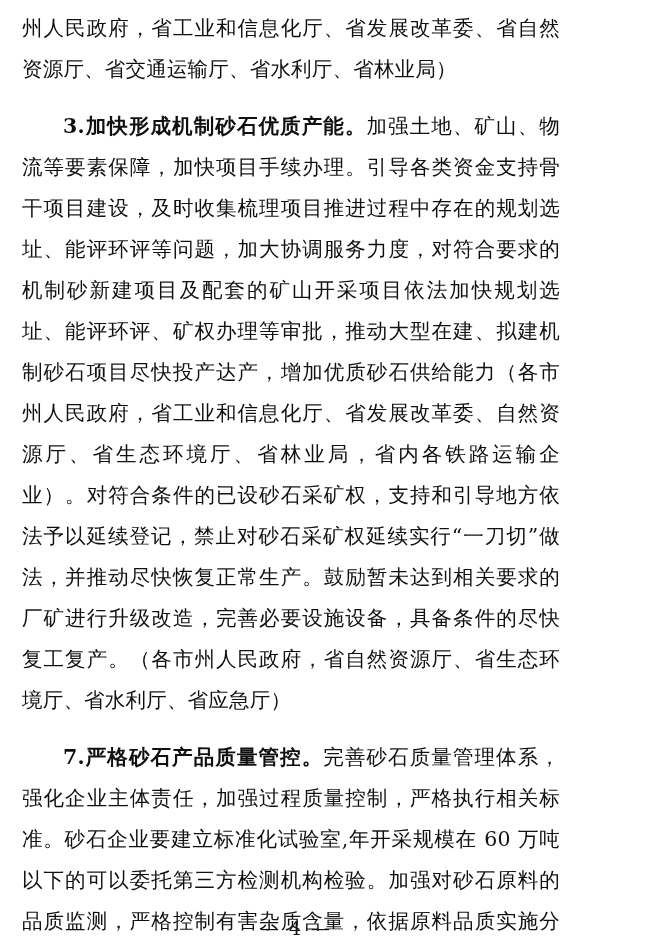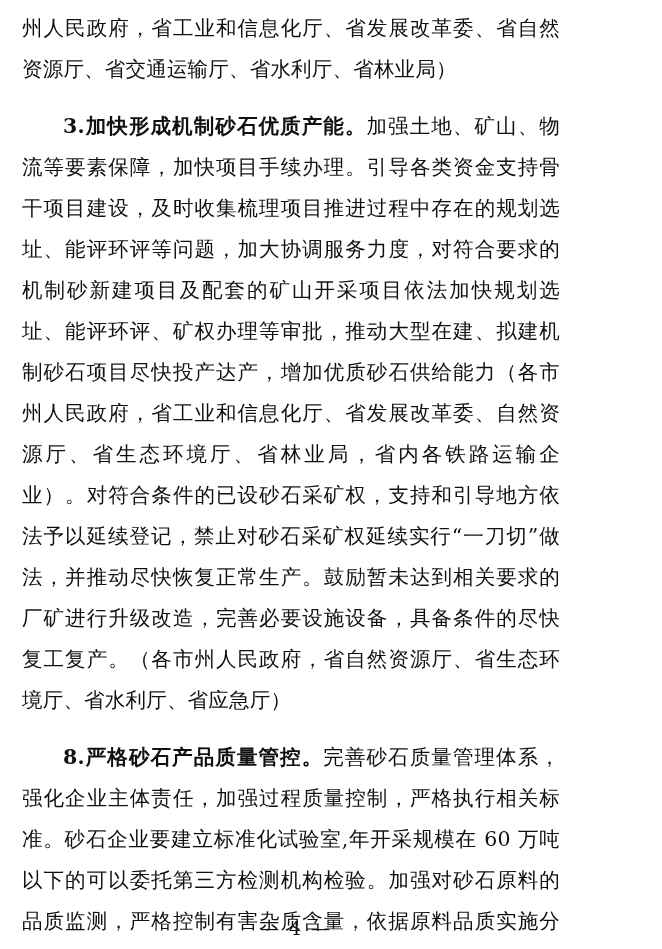--- a/index.html
+++ b/index.html
@@ -70,21 +70,21 @@
 
     <p class="para">
       <span>州人民政府，省工业和信息化厅、省发展改革委、省自然资源厅、省交通运输厅、省水利厅、省林业局）</span>
     </p>
 
     <p class="para indent gap-before">
       <span class="bold-head">3.加快形成机制砂石优质产能。</span><span>加强土地、矿山、物流等要素保障，加快项目手续办理。引导各类资金支持骨干项目建设，及时收集梳理项目推进过程中存在的规划选址、能评环评等问题，加大协调服务力度，对符合要求的机制砂新建项目及配套的矿山开采项目依法加快规划选址、能评环评、矿权办理等审批，推动大型在建、拟建机制砂石项目尽快投产达产，增加优质砂石供给能力（各市州人民政府，省工业和信息化厅、省发展改革委、自然资源厅、省生态环境厅、省林业局，省内各铁路运输企业）。对符合条件的已设砂石采矿权，支持和引导地方依法予以延续登记，禁止对砂石采矿权延续实行“一刀切”做法，并推动尽快恢复正常生产。鼓励暂未达到相关要求的厂矿进行升级改造，完善必要设施设备，具备条件的尽快复工复产。（各市州人民政府，省自然资源厅、省生态环境厅、省水利厅、省应急厅）</span>
     </p>
 
     <p class="para indent gap-before">
-      <span class="bold-head">8.严格砂石产品质量管控。</span><span>完善砂石质量管理体系，强化企业主体责任，加强过程质量控制，严格执行相关标准。砂石企业要建立标准化试验室,年开采规模在 60 万吨以下的可以委托第三方检测机构检验。加强对砂石原料的品质监测，严格控制有害杂质含量，依据原料品质实施分级利用，做到优质优用。新设矿山应对母岩质量进行抽样检验，确保砂石产品质量。建</span>
+      <span class="bold-head">7.严格砂石产品质量管控。</span><span>完善砂石质量管理体系，强化企业主体责任，加强过程质量控制，严格执行相关标准。砂石企业要建立标准化试验室,年开采规模在 60 万吨以下的可以委托第三方检测机构检验。加强对砂石原料的品质监测，严格控制有害杂质含量，依据原料品质实施分级利用，做到优质优用。新设矿山应对母岩质量进行抽样检验，确保砂石产品质量。建</span>
     </p>
 
   </div>
 
   <div class="page-number">
     <span class="pn-inner">— 4 —</span>
   </div>
 
 </div>
 

